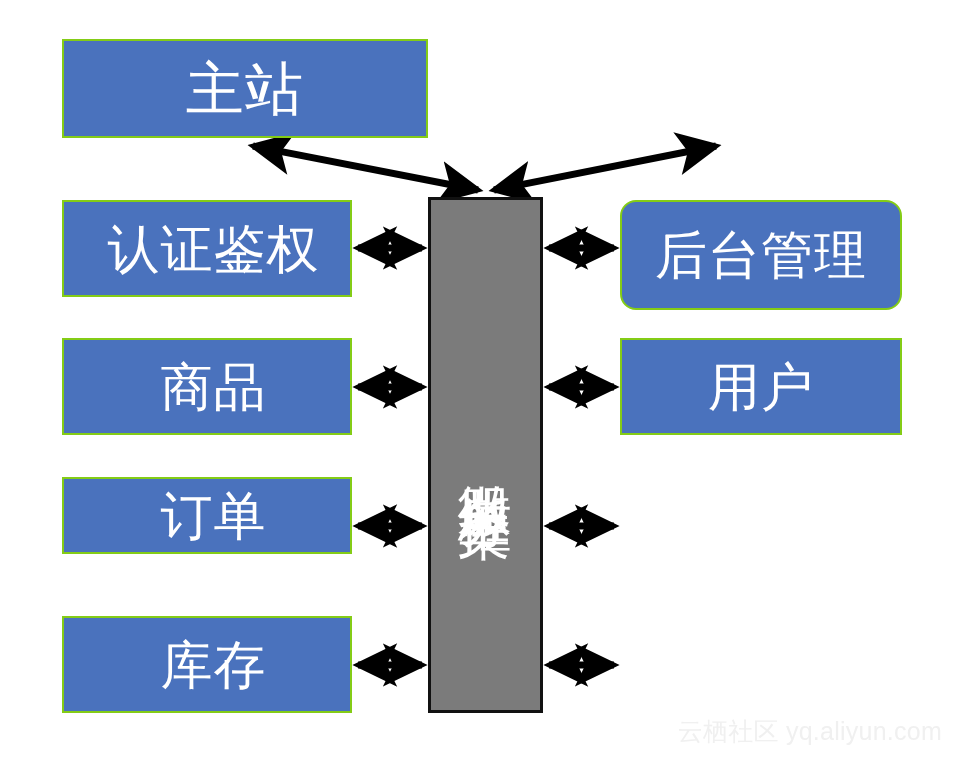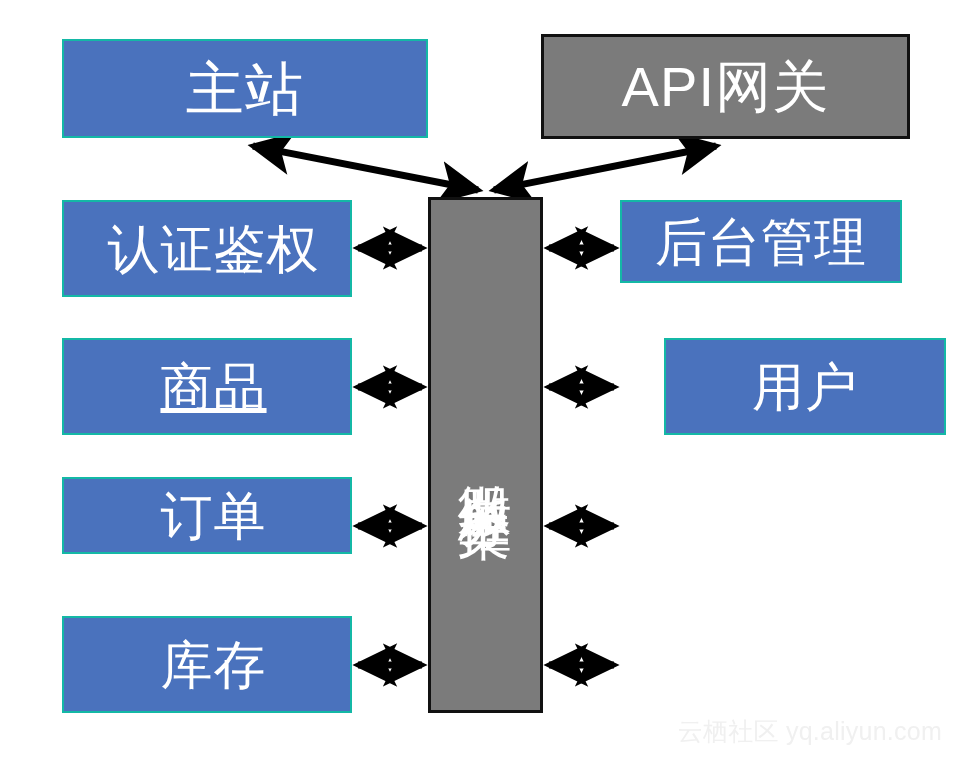--- a/index.html
+++ b/index.html
@@ -24,21 +24,21 @@
     align-items: center;
     justify-content: center;
     color: #ffffff;
     font-weight: 400;
     letter-spacing: 0.02em;
     line-height: 1;
     user-select: none;
   }
   .node.blue {
     background: #4a72bd;
-    border: 2px solid #14b8a6;
+    border: 2px solid #84cc16;
   }
   .node.gray {
     background: #7b7b7b;
     border: 3px solid #111111;
   }
   
   #node-main-site {
     left: 62px;  top: 39px;  width: 366px; height: 99px;
     font-size: 58px;
   }
@@ -52,27 +52,27 @@
     font-size: 54px;
     writing-mode: vertical-rl;
     text-orientation: upright;
     letter-spacing: 0.10em;
     align-items: center;
     justify-content: center;
   }
   
   .left-node  { left: 62px;  width: 290px; font-size: 52px; padding-left: 13px; }
   #node-auth       { top: 200px; height: 97px; }
-  #node-product    { top: 338px; height: 97px; text-decoration: underline; }
+  #node-product    { top: 338px; height: 97px; }
   #node-order      { top: 477px; height: 77px; }
   #node-inventory  { top: 616px; height: 97px; }
   
   .right-node { left: 620px; width: 282px; font-size: 52px; }
-  #node-admin      { top: 200px; height: 83px; }
-  #node-user       { top: 338px; height: 97px; margin-left: 44px; }
+  #node-admin      { top: 200px; height: 110px; border-radius: 16px; }
+  #node-user       { top: 338px; height: 97px; }
   #node-payment    { top: 477px; height: 97px; }
   #node-logistics  { top: 616px; height: 97px; }
 
   
   #arrows {
     position: absolute;
     left: 0; top: 0;
     width: 960px; height: 760px;
     pointer-events: none;
   }
@@ -113,21 +113,20 @@
     <line x1="358" y1="665" x2="422" y2="665" stroke="#000000" stroke-width="7" marker-start="url(#ah-start)" marker-end="url(#ah-end)"></line>
 
     <line x1="549" y1="248" x2="614" y2="248" stroke="#000000" stroke-width="7" marker-start="url(#ah-start)" marker-end="url(#ah-end)"></line>
     <line x1="549" y1="387" x2="614" y2="387" stroke="#000000" stroke-width="7" marker-start="url(#ah-start)" marker-end="url(#ah-end)"></line>
     <line x1="549" y1="526" x2="614" y2="526" stroke="#000000" stroke-width="7" marker-start="url(#ah-start)" marker-end="url(#ah-end)"></line>
     <line x1="549" y1="665" x2="614" y2="665" stroke="#000000" stroke-width="7" marker-start="url(#ah-start)" marker-end="url(#ah-end)"></line>
   </svg>
 
   <div class="node blue" id="node-main-site">主站</div>
 
-  <div class="node gray" id="node-api-gateway">API网关</div>
 
   <div class="node gray" id="node-microservice-framework">微服务框架</div>
 
   <div class="node blue left-node" id="node-auth">认证鉴权</div>
   <div class="node blue left-node" id="node-product">商品</div>
   <div class="node blue left-node" id="node-order">订单</div>
   <div class="node blue left-node" id="node-inventory">库存</div>
 
   <div class="node blue right-node" id="node-admin">后台管理</div>
   <div class="node blue right-node" id="node-user">用户</div>

